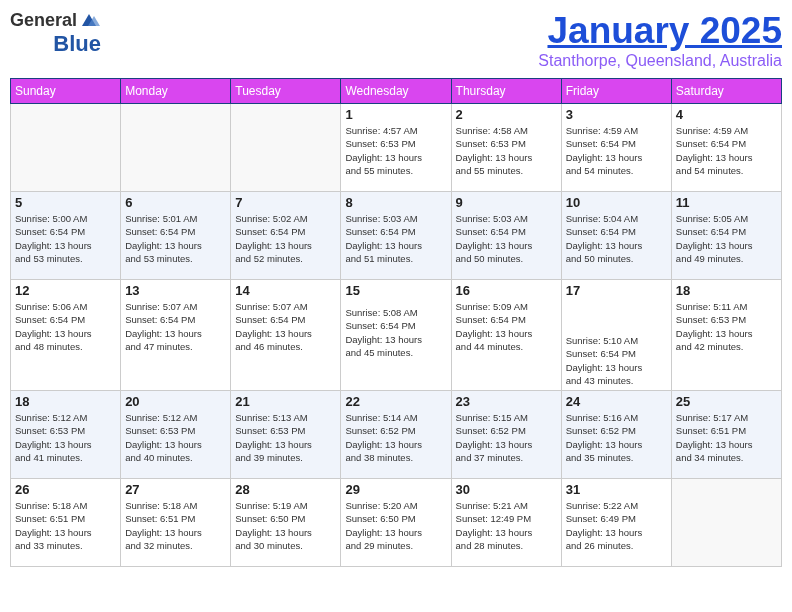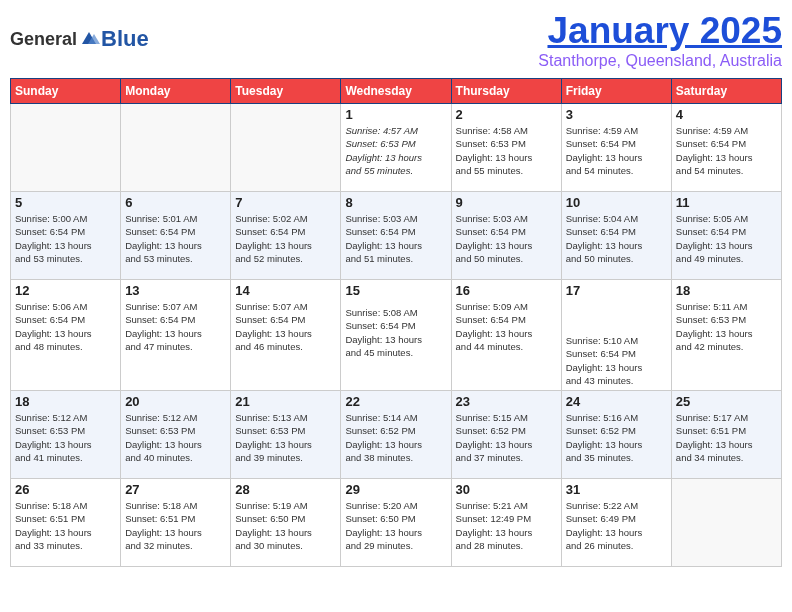--- a/index.html
+++ b/index.html
@@ -11,23 +11,22 @@
       padding: 10px;
     }
     .header {
       display: flex;
       align-items: flex-start;
       justify-content: space-between;
       margin-bottom: 8px;
     }
     .logo {
       display: flex;
-      flex-direction: row;
-      align-items: center;
-      margin-top: 16px;
+      flex-direction: column;
+      align-items: flex-end;
     }
     .logo-text {
       display: flex;
       align-items: center;
     }
     .title-block {
       text-align: right;
     }
     .month-title {
       font-size: 37px;
@@ -38,24 +37,24 @@
     .location-title {
       font-size: 16px;
       color: #8b5cf6;
     }
     .calendar {
       width: 100%;
       border-collapse: collapse;
       border: 1px solid #ccc;
     }
     .calendar th {
-      background-color: #ef4444;
+      background-color: #d946ef;
       color: #fff;
       font-size: 12px;
-      font-weight: bold;
+      font-weight: normal;
       padding: 5px 4px;
       text-align: left;
       border: 1px solid #1a4080;
       margin-left: 12px;
     }
     .calendar td {
       vertical-align: top;
       border: 1px solid #ccc;
       padding: 3px 4px;
       font-size: 10px;
@@ -118,21 +117,21 @@
         <th>Saturday</th>
       </tr>
   </thead>
   <tbody id="calendar-body">
   <tr>
         <td class="empty-cell"></td>
         <td class="empty-cell"></td>
         <td class="empty-cell"></td>
         <td>
           <div class="day-number">1</div>
-          <div class="day-info" style="white-space: pre-line; font-style: italic;">Sunrise: 4:57 AM
+          <div class="day-info" style="white-space: pre-line;">Sunrise: 4:57 AM
 Sunset: 6:53 PM
 Daylight: 13 hours
 and 55 minutes.</div>
         </td>
         <td>
           <div class="day-number">2</div>
           <div class="day-info" style="white-space: pre-line;">Sunrise: 4:58 AM
 Sunset: 6:53 PM
 Daylight: 13 hours
 and 55 minutes.</div>

